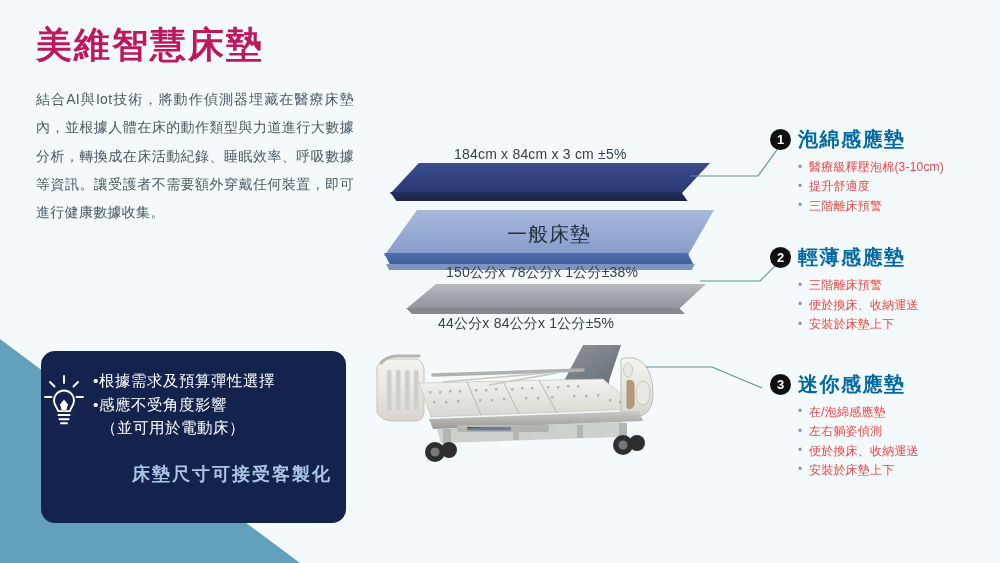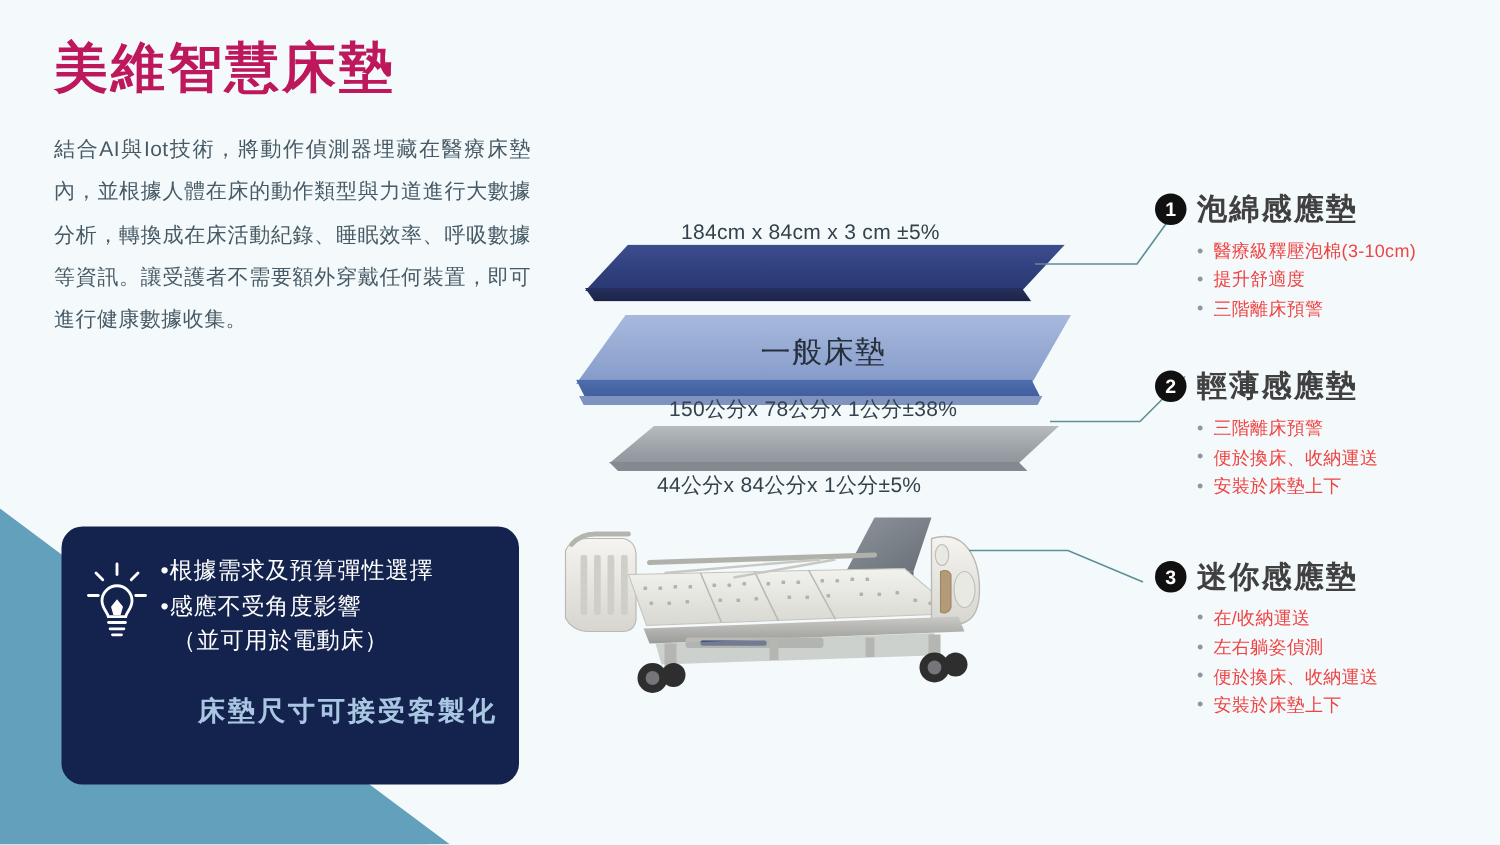--- a/index.html
+++ b/index.html
@@ -69,21 +69,21 @@
   
   .note-card {
     position: absolute;
     left: 41px;
     top: 351px;
     width: 305px;
     height: 172px;
     background: #14234d;
     border-radius: 14px;
     z-index: 10;
-    padding: 16px 14px 12px 14px;
+    padding: 16px 14px 12px 0;
   }
 
   .note-top {
     display: flex;
     align-items: flex-start;
     gap: 6px;
   }
 
   .bulb-icon {
     width: 46px;
@@ -254,21 +254,21 @@
     font-weight: bold;
     display: flex;
     align-items: center;
     justify-content: center;
     line-height: 1;
   }
 
   .feature-title {
     font-size: 20px;
     font-weight: bold;
-    color: #404040;
+    color: #0369a1;
     letter-spacing: 1.5px;
     white-space: nowrap;
   }
 
   .feature-list {
     margin: 5px 0 0 28px;
     list-style: none;
   }
 
   .feature-list li {
@@ -496,20 +496,20 @@
       <li>安裝於床墊上下</li>
     </ul>
   </div>
 
   <div class="feature feature-3">
     <div class="feature-head">
       <span class="num-badge">3</span>
       <span class="feature-title">迷你感應墊</span>
     </div>
     <ul class="feature-list">
-      <li>在/收納運送</li>
+      <li>在/泡綿感應墊</li>
       <li>左右躺姿偵測</li>
       <li>便於換床、收納運送</li>
       <li>安裝於床墊上下</li>
     </ul>
   </div>
 
 </div>
 
 </body></html>

